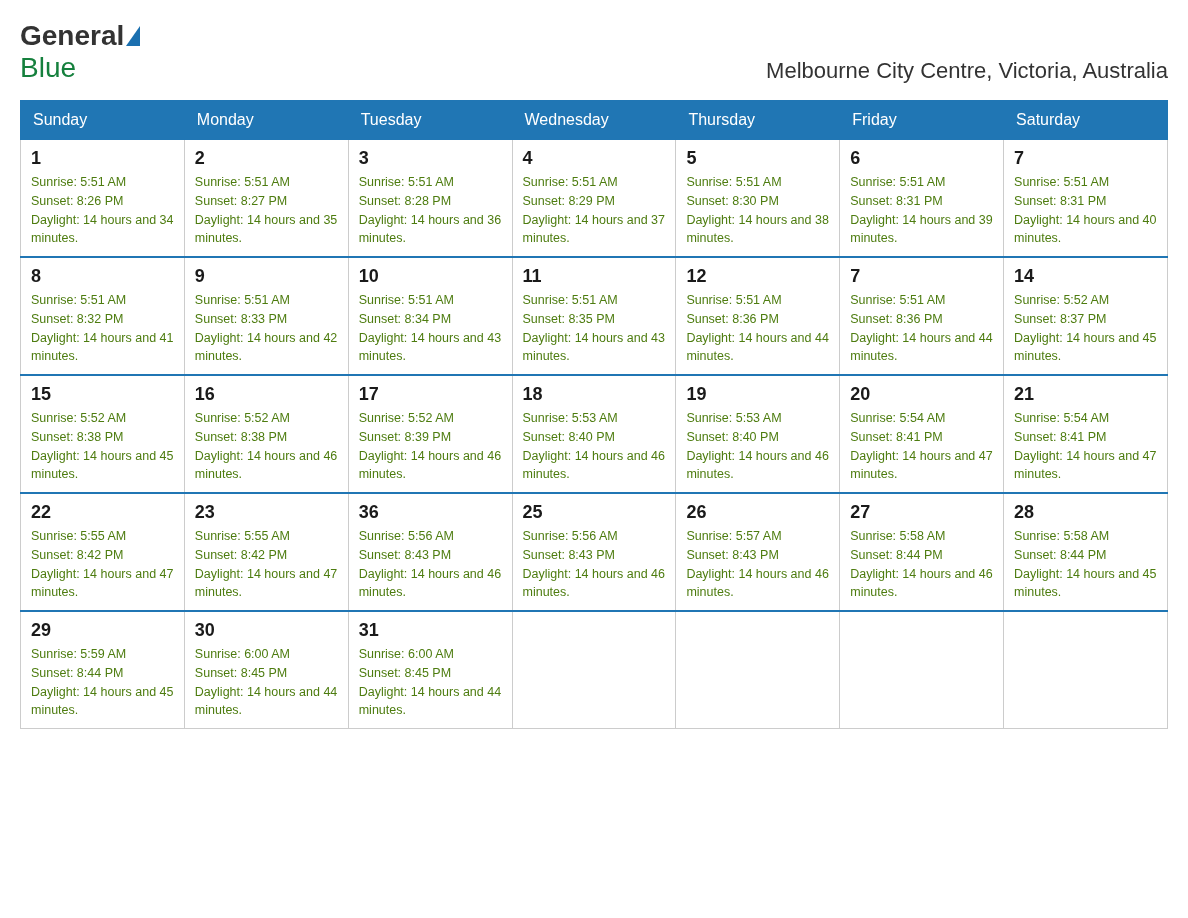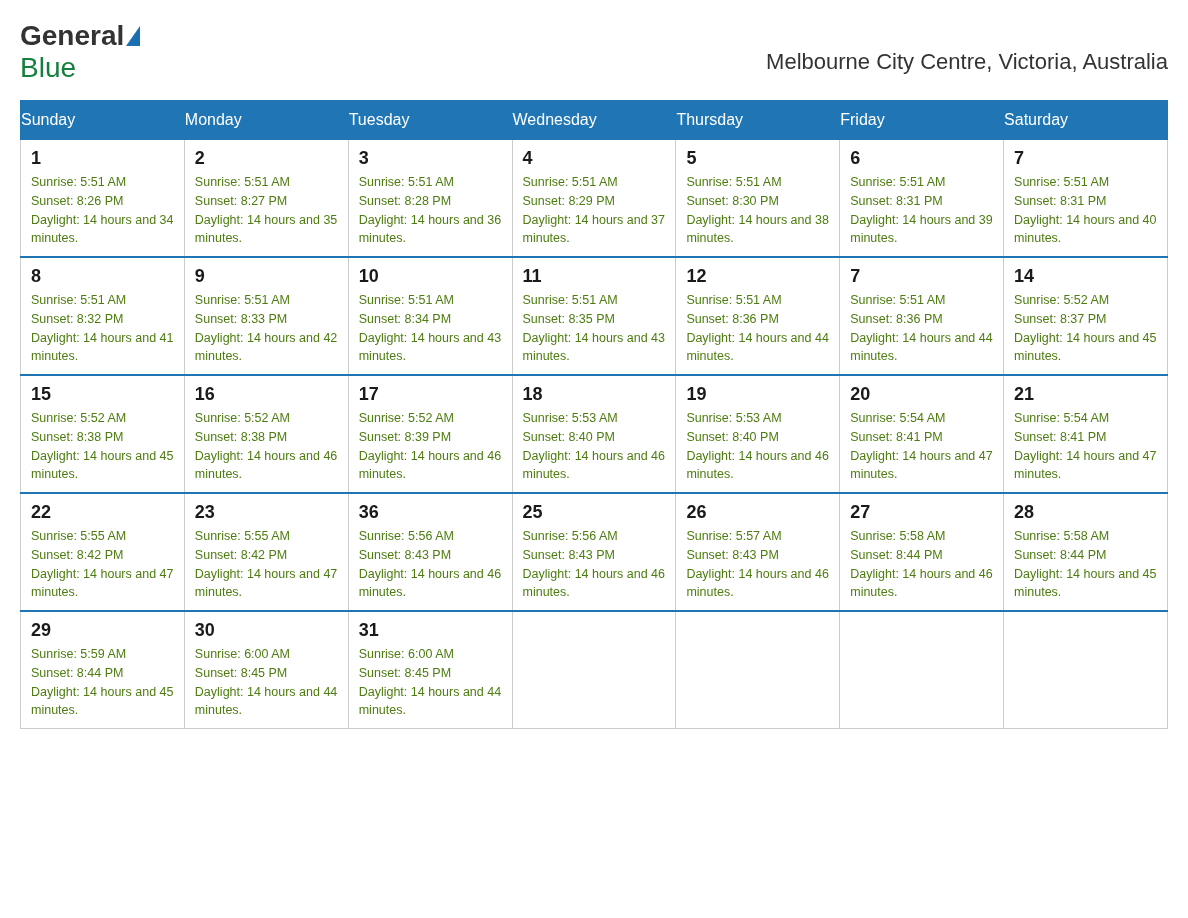--- a/index.html
+++ b/index.html
@@ -6,21 +6,21 @@
     body {
       font-family: Arial, sans-serif;
       background: #fff;
       padding: 20px;
       width: 1188px;
       min-height: 918px;
     }
     .header {
       display: flex;
       justify-content: space-between;
-      align-items: center;
+      align-items: flex-end;
       margin-bottom: 16px;
     }
     .logo {
       display: flex;
       flex-direction: column;
       align-items: flex-start;
     }
     .logo-text {
       font-size: 28px;
       font-weight: bold;
@@ -60,21 +60,21 @@
     }
     .calendar {
       width: 100%;
       border-collapse: collapse;
     }
     .calendar th {
       background-color: #2076b4;
       color: #fff;
       font-size: 16px;
       font-weight: normal;
-      padding: 10px 0;
+      padding: 10px 12px;
       text-align: left;
       border: 1px solid #2076b4;
     }
     .calendar td {
       vertical-align: top;
       border: 1px solid #ccc;
       padding: 8px 10px;
       width: 14.28%;
       min-height: 100px;
     }

